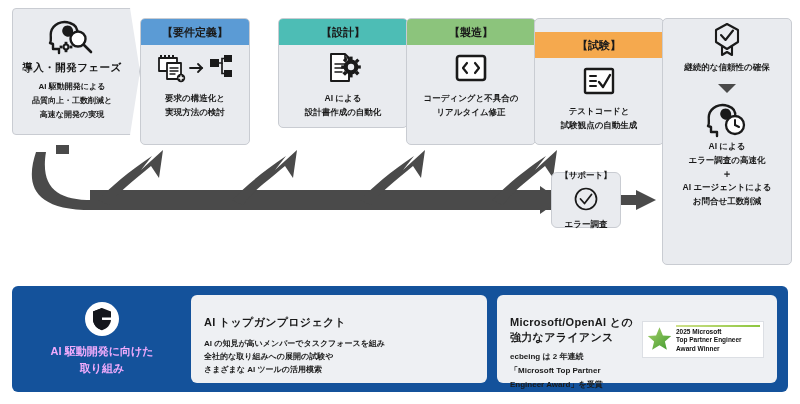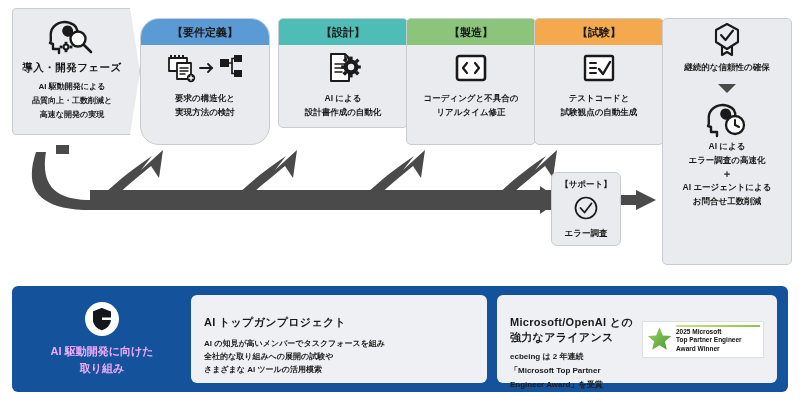--- a/index.html
+++ b/index.html
@@ -52,44 +52,44 @@
   .card .chead {
     width: 100%; height: 26px; line-height: 26px; text-align: center;
     font-size: 11px; font-weight: 700; color: #1a1a1a;
   }
   .card .cicon { height: 46px; display: flex; align-items: center; justify-content: center; }
   .card .ctext {
     font-size: 8.5px; line-height: 14px; font-weight: 700; text-align: center;
     white-space: pre-line;
   }
 
-  .card-req  { left: 140px; top: 18px; width: 130px; height: 127px; border-radius: 19px; }
+  .card-req  { left: 140px; top: 18px; width: 110px; height: 127px; }
   .card-des  { left: 278px; top: 18px; width: 130px; height: 110px; }
   .card-mfg  { left: 406px; top: 18px; width: 130px; height: 127px; }
-  .card-test { left: 534px; top: 18px; width: 130px; height: 127px; }
+  .card-test { left: 534px; top: 18px; width: 130px; height: 127px; justify-content: center; }
 
   .card-req  .chead { background: #5b9bd5; }
   .card-des  .chead { background: #4dbdb5; }
   .card-mfg  .chead { background: #8cc47c; }
   .card-test .chead { background: #f5a94e; }
 
   
   .card-ops {
     left: 662px; top: 18px; width: 130px; height: 247px;
   }
   .card-ops .chead { background: #c4a2cc; font-size: 10.5px; letter-spacing: -0.3px; }
   .card-ops .cicon { height: 42px; }
   .ops-caption { font-size: 8.5px; font-weight: 700; text-align: center; margin-top: 1px; }
   .ops-down { margin: 6px 0 2px; }
   .ops-body { font-size: 8.5px; line-height: 13.5px; font-weight: 700; text-align: center; white-space: pre-line; }
   .ops-plus { font-size: 10px; font-weight: 700; line-height: 14px; }
 
   
   .support {
-    position: absolute; left: 551px; top: 172px; width: 70px; height: 74px;
+    position: absolute; left: 551px; top: 172px; width: 70px; height: 56px;
     background: #e9ebef; border: 1px solid #c9ccd2; border-radius: 6px;
     display: flex; flex-direction: column; align-items: center; justify-content: center;
     z-index: 5;
   }
   .support .stitle { font-size: 8.5px; font-weight: 700; }
   .support .sicon { margin: 4px 0 3px; }
   .support .slabel { font-size: 8.5px; font-weight: 700; }
 
   
   .banner {

